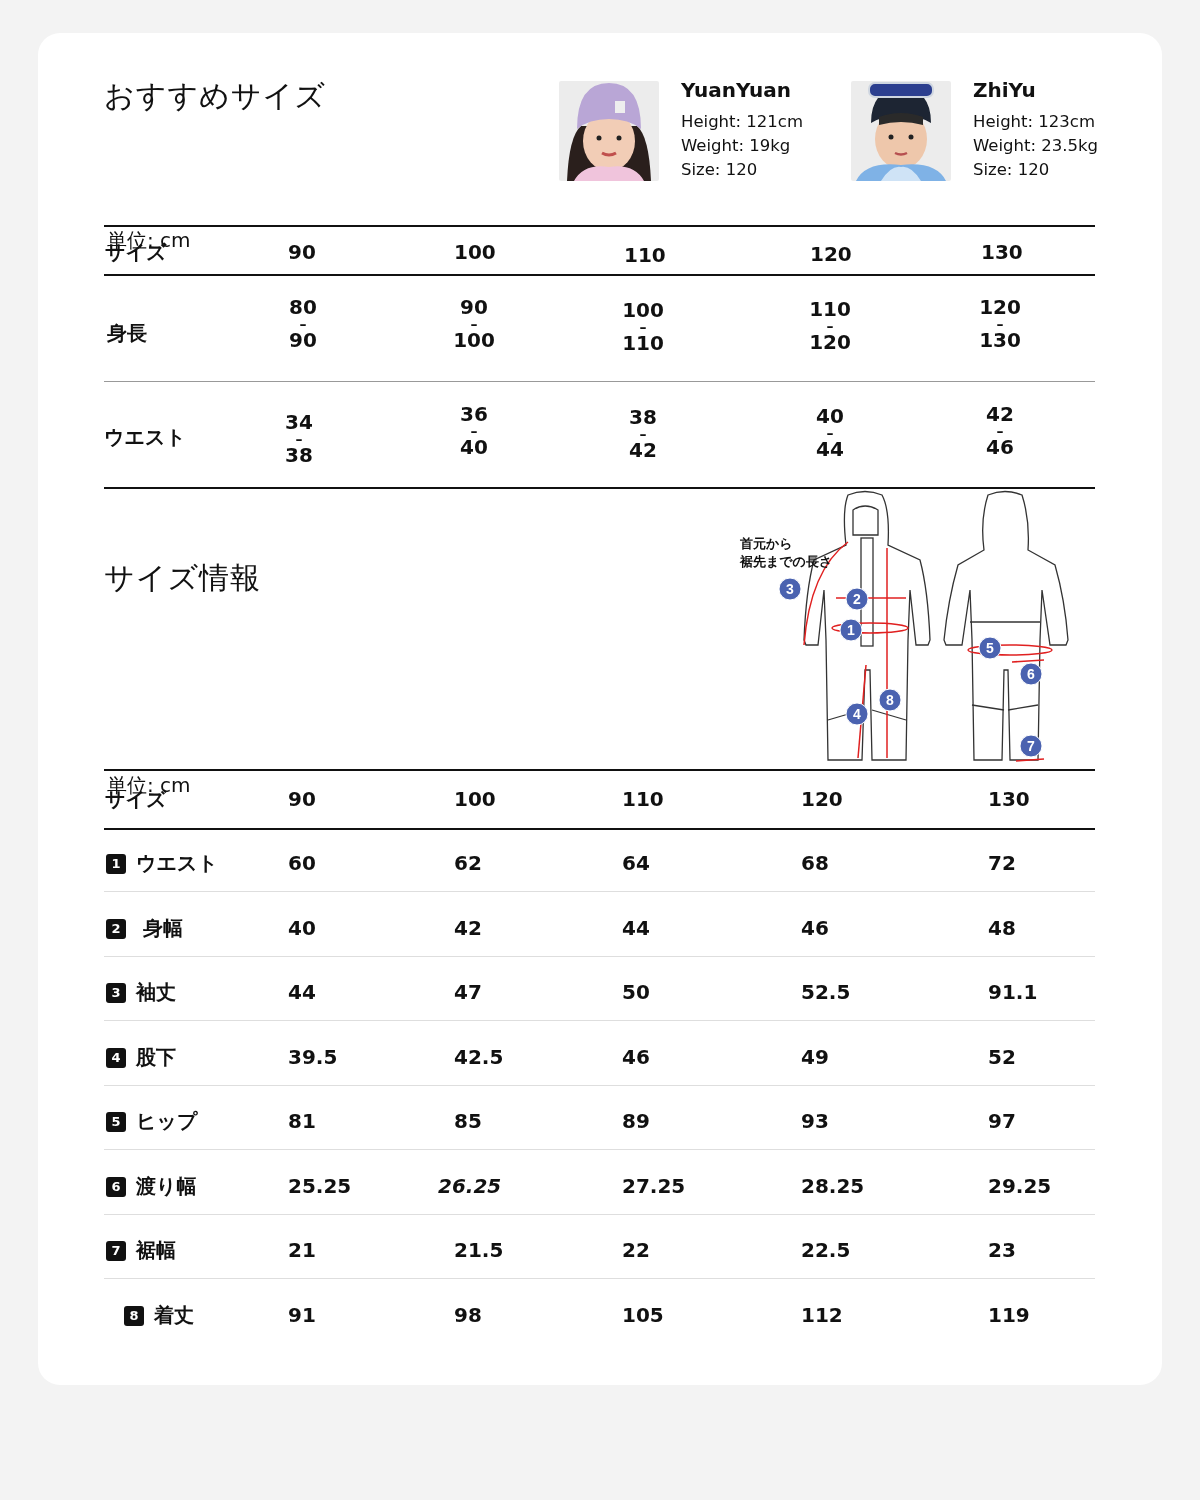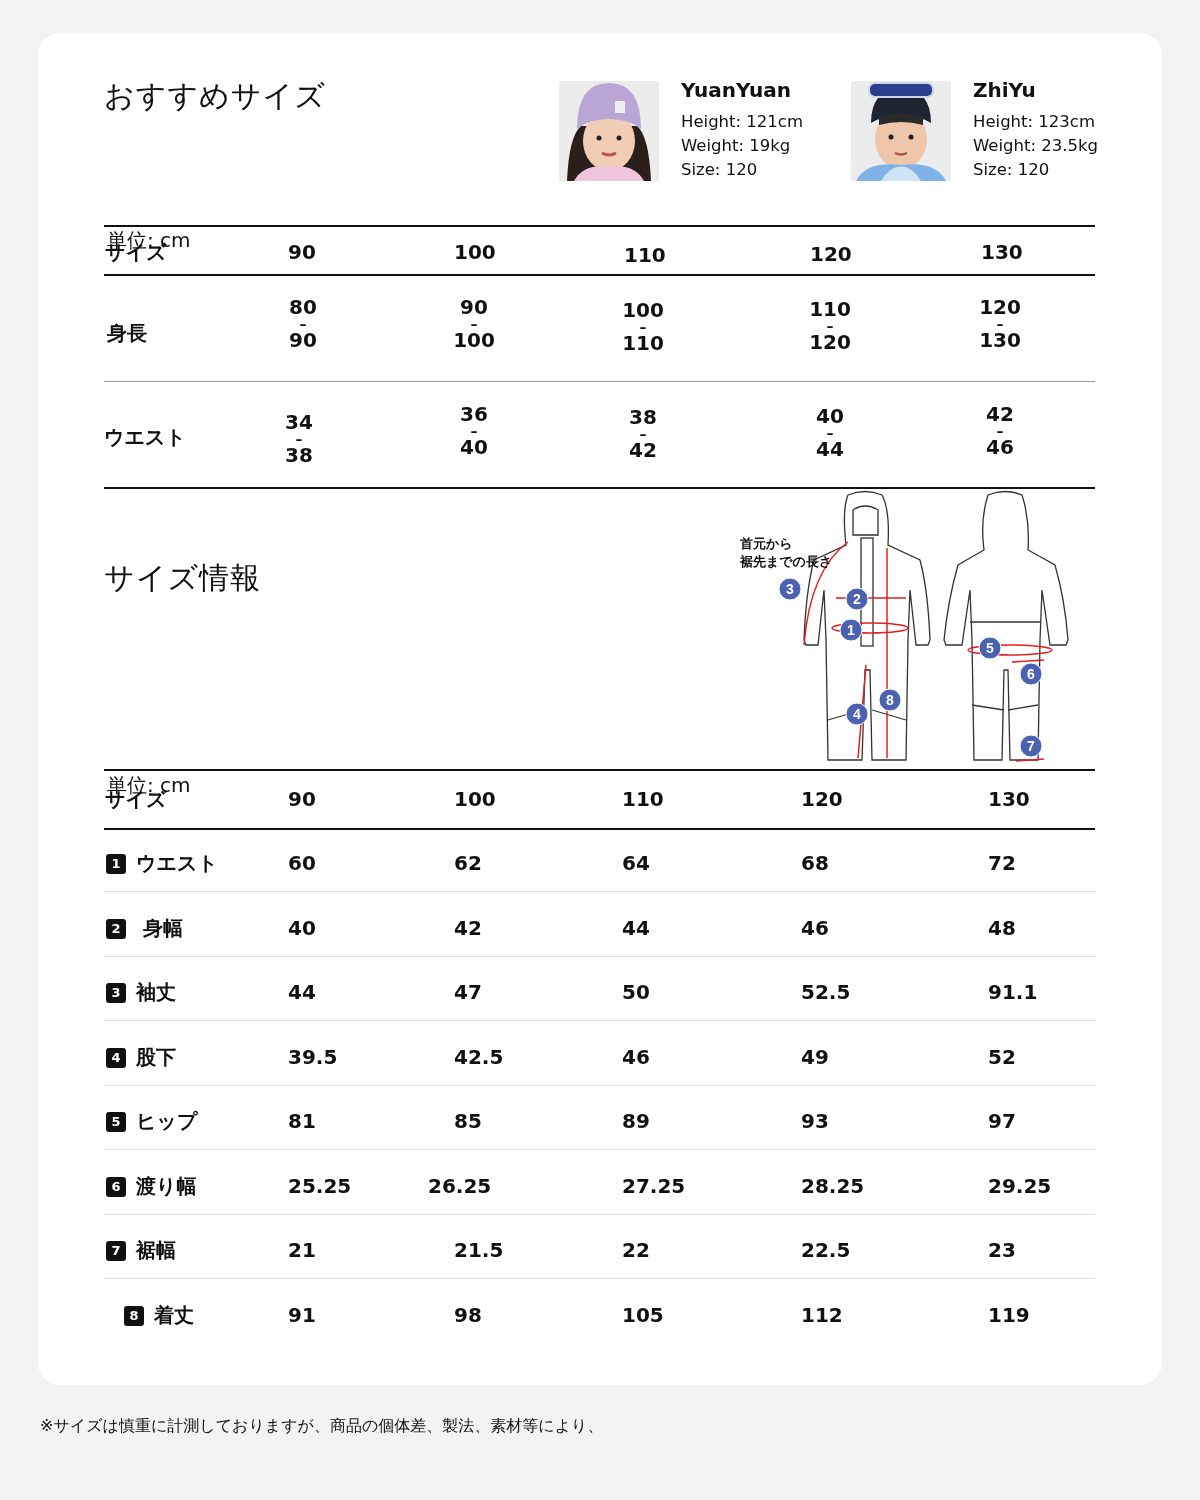--- a/index.html
+++ b/index.html
@@ -195,35 +195,34 @@
     <div class="hr-light" style="top: 1085px;"></div>
     <div class="abs row-label" style="left: 106px; top: 1108px;"><span class="badge">5</span><span>ヒップ</span></div>
     <div class="abs cell" style="left: 288px; top: 1109px;">81</div>
     <div class="abs cell" style="left: 454px; top: 1109px;">85</div>
     <div class="abs cell" style="left: 622px; top: 1109px;">89</div>
     <div class="abs cell" style="left: 801px; top: 1109px;">93</div>
     <div class="abs cell" style="left: 988px; top: 1109px;">97</div>
     <div class="hr-light" style="top: 1149px;"></div>
     <div class="abs row-label" style="left: 106px; top: 1173px;"><span class="badge">6</span><span>渡り幅</span></div>
     <div class="abs cell" style="left: 288px; top: 1174px;">25.25</div>
-    <div class="abs cell" style="left: 428px; top: 1174px;">26.25</div>
+    <div class="abs cell" style="left: 438px; top: 1174px; font-style: italic;">26.25</div>
     <div class="abs cell" style="left: 622px; top: 1174px;">27.25</div>
     <div class="abs cell" style="left: 801px; top: 1174px;">28.25</div>
     <div class="abs cell" style="left: 988px; top: 1174px;">29.25</div>
     <div class="hr-light" style="top: 1214px;"></div>
     <div class="abs row-label" style="left: 106px; top: 1237px;"><span class="badge">7</span><span>裾幅</span></div>
     <div class="abs cell" style="left: 288px; top: 1238px;">21</div>
     <div class="abs cell" style="left: 454px; top: 1238px;">21.5</div>
     <div class="abs cell" style="left: 622px; top: 1238px;">22</div>
     <div class="abs cell" style="left: 801px; top: 1238px;">22.5</div>
     <div class="abs cell" style="left: 988px; top: 1238px;">23</div>
     <div class="hr-light" style="top: 1278px;"></div>
     <div class="abs row-label" style="left: 124px; top: 1302px;"><span class="badge">8</span><span>着丈</span></div>
     <div class="abs cell" style="left: 288px; top: 1303px;">91</div>
     <div class="abs cell" style="left: 454px; top: 1303px;">98</div>
     <div class="abs cell" style="left: 622px; top: 1303px;">105</div>
     <div class="abs cell" style="left: 801px; top: 1303px;">112</div>
     <div class="abs cell" style="left: 988px; top: 1303px;">119</div>
   </div>
 
 <div class="abs note" style="left:40px; top:1412px;">
-  <div>※サイズは慎重に計測しておりますが、商品の個体差、製法、素材等により、</div>
 </div>
 
 </body></html>

